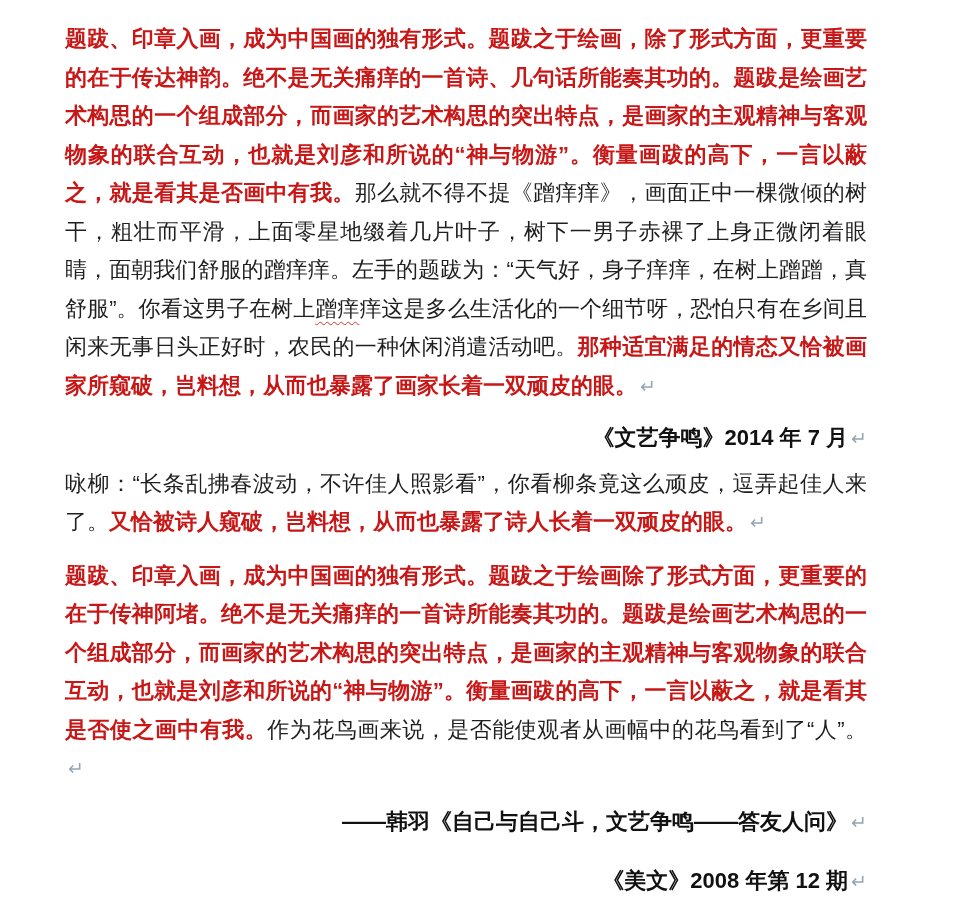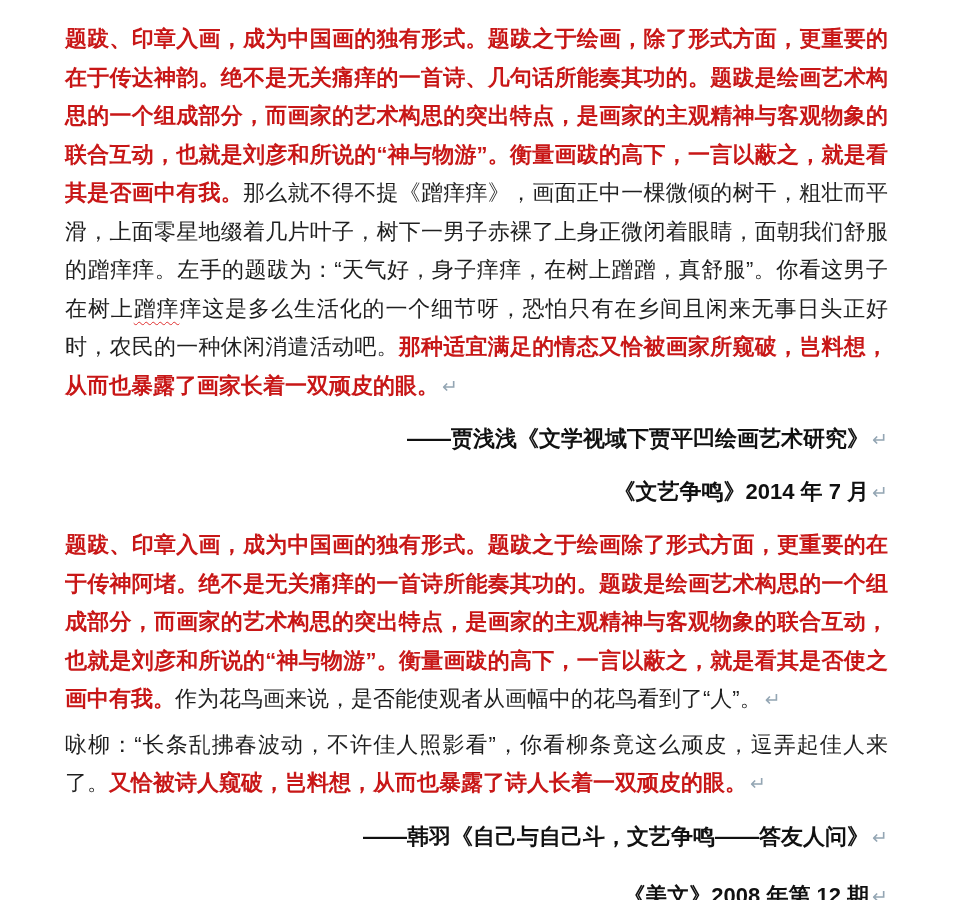--- a/index.html
+++ b/index.html
@@ -10,21 +10,21 @@
   body {
     width: 962px;
     height: 900px;
     font-family: "Liberation Sans", sans-serif;
     overflow: hidden;
   }
   .page {
     box-sizing: border-box;
     width: 962px;
     height: 900px;
-    padding: 20px 74px 0 65px;
+    padding: 20px 95px 0 65px;
     background: #ffffff;
   }
   p {
     margin: 0;
     font-size: 22px;
     line-height: 38.5px;
     word-break: break-all;
   }
   .justify {
     text-align: justify;
@@ -65,25 +65,24 @@
   .attr-3 { margin-top: 14px; }
   .attr-4 { margin-top: 20px; }
 </style>
 </head>
 <body>
 
 <div class="page">
 
   <p class="justify para-1"><span class="run-red">题跋、印章入画，成为中国画的独有形式。题跋之于绘画，除了形式方面，更重要的在于传达神韵。绝不是无关痛痒的一首诗、几句话所能奏其功的。题跋是绘画艺术构思的一个组成部分，而画家的艺术构思的突出特点，是画家的主观精神与客观物象的联合互动，也就是刘彦和所说的“神与物游”。衡量画跋的高下，一言以蔽之，就是看其是否画中有我。</span><span class="run-plain">那么就不得不提《蹭痒痒》，画面正中一棵微倾的树干，粗壮而平滑，上面零星地缀着几片叶子，树下一男子赤裸了上身正微闭着眼睛，面朝我们舒服的蹭痒痒。左手的题跋为：“天气好，身子痒痒，在树上蹭蹭，真舒服”。你看这男子在树上</span><span class="run-plain-misspell">蹭痒</span><span class="run-plain">痒这是多么生活化的一个细节呀，恐怕只有在乡间且闲来无事日头正好时，农民的一种休闲消遣活动吧。</span><span class="run-red">那种适宜满足的情态又恰被画家所窥破，岂料想，从而也暴露了画家长着一双顽皮的眼。</span><span class="para-mark">↵</span></p>
 
-  <p class="right attr-1"><span class="run-bold-black">——贾浅浅《文学视域下贾平凹绘画艺术研究》</span><span class="para-mark">↵</span></p>
 
   <p class="right attr-2"><span class="run-bold-black">《文艺争鸣》2014 年 7 月</span><span class="para-mark">↵</span></p>
 
+  <p class="justify para-3"><span class="run-plain">咏柳：“长条乱拂春波动，不许佳人照影看”，你看柳条竟这么顽皮，逗弄起佳人来了。</span><span class="run-red">又恰被诗人窥破，岂料想，从而也暴露了诗人长着一双顽皮的眼。</span><span class="para-mark">↵</span></p>
+
   <p class="justify para-2"><span class="run-red">题跋、印章入画，成为中国画的独有形式。题跋之于绘画除了形式方面，更重要的在于传神阿堵。绝不是无关痛痒的一首诗所能奏其功的。题跋是绘画艺术构思的一个组成部分，而画家的艺术构思的突出特点，是画家的主观精神与客观物象的联合互动，也就是刘彦和所说的“神与物游”。衡量画跋的高下，一言以蔽之，就是看其是否使之画中有我。</span><span class="run-plain">作为花鸟画来说，是否能使观者从画幅中的花鸟看到了“人”。</span><span class="para-mark">↵</span></p>
-
-  <p class="justify para-3"><span class="run-plain">咏柳：“长条乱拂春波动，不许佳人照影看”，你看柳条竟这么顽皮，逗弄起佳人来了。</span><span class="run-red">又恰被诗人窥破，岂料想，从而也暴露了诗人长着一双顽皮的眼。</span><span class="para-mark">↵</span></p>
 
   <p class="right attr-3"><span class="run-bold-black">——韩羽《自己与自己斗，文艺争鸣——答友人问》</span><span class="para-mark">↵</span></p>
 
   <p class="right attr-4"><span class="run-bold-black">《美文》2008 年第 12 期</span><span class="para-mark">↵</span></p>
 
 </div>
 
 </body></html>

